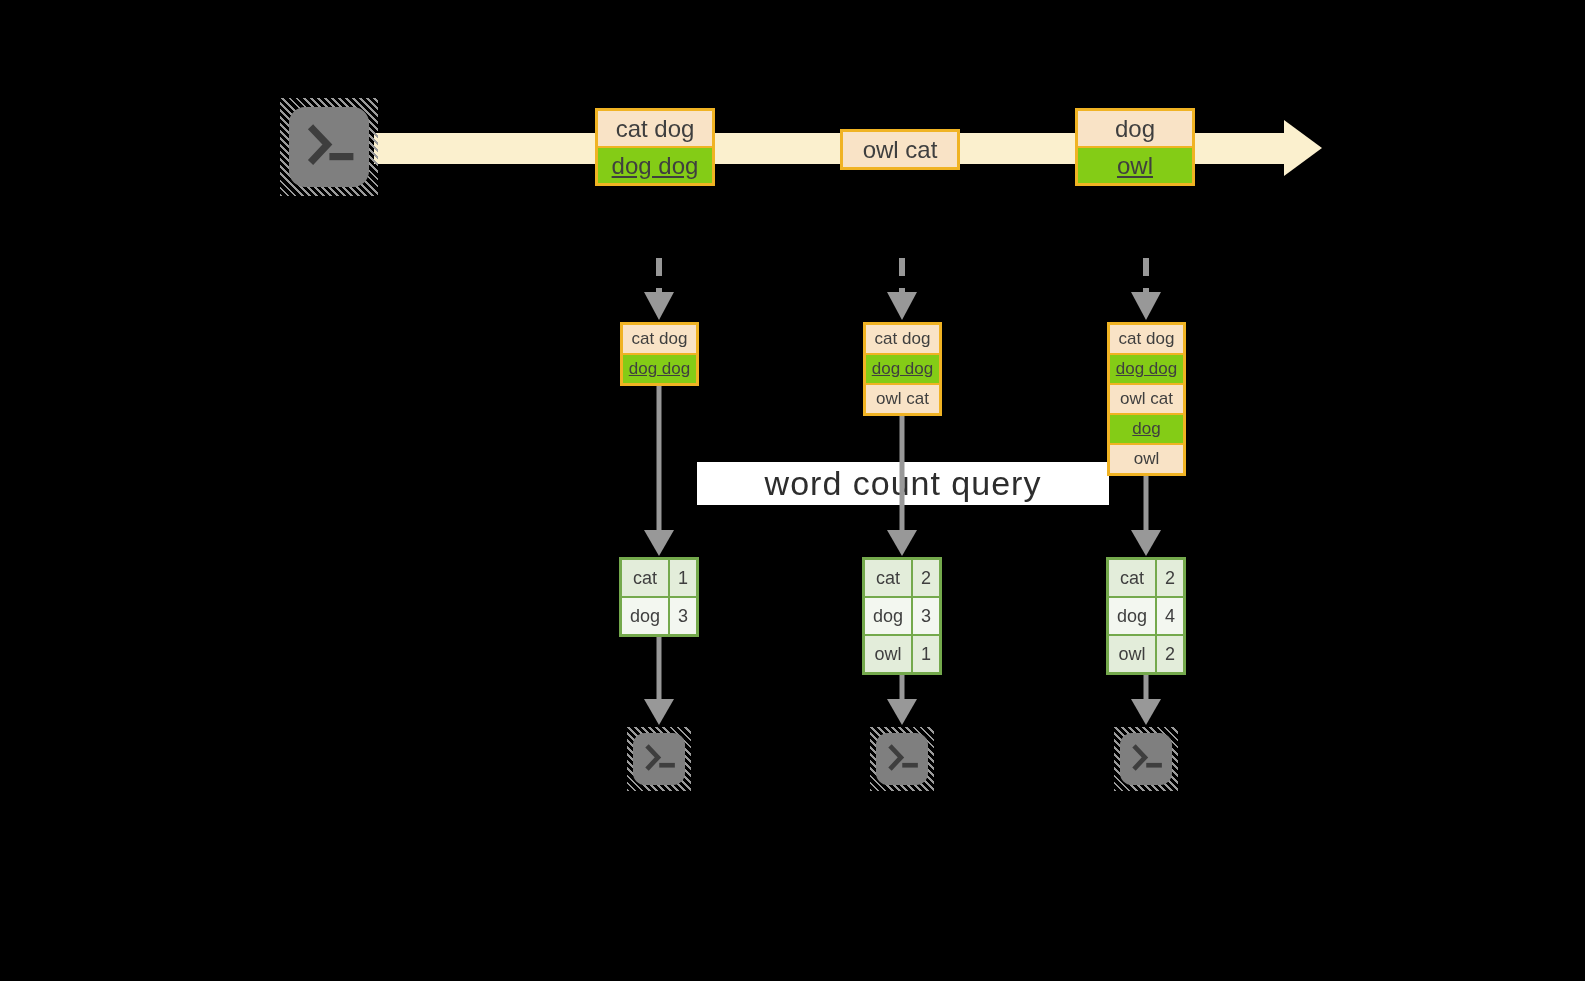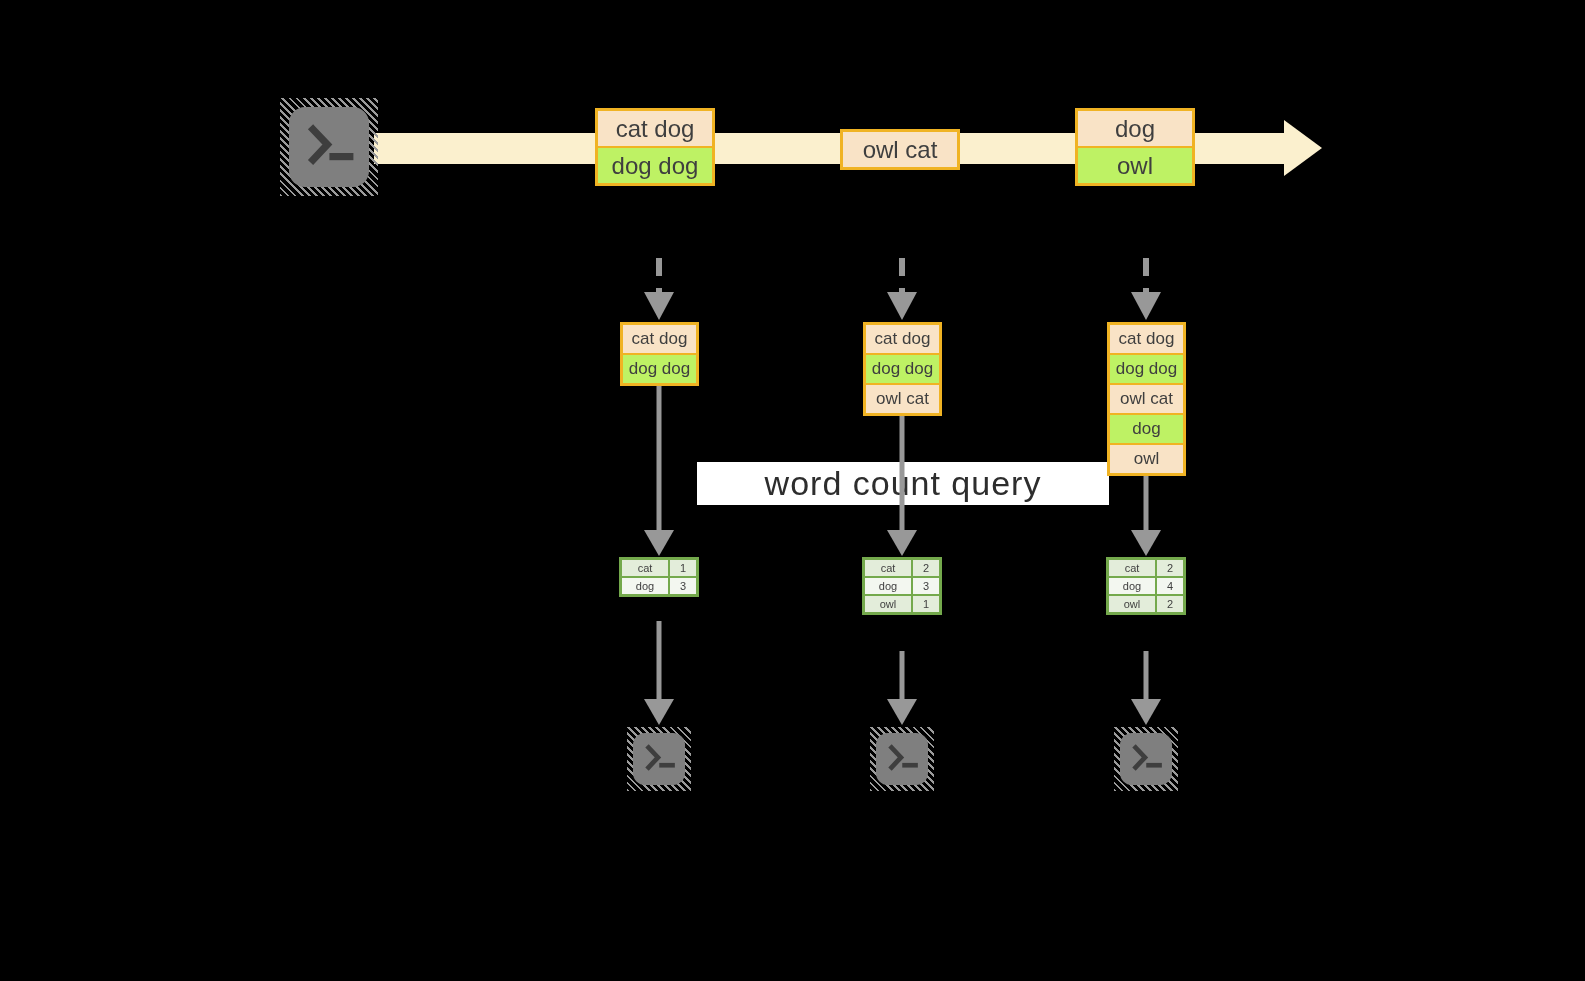--- a/index.html
+++ b/index.html
@@ -10,39 +10,39 @@
   .band{position:absolute;background:#FBF0CE;z-index:0;}
   .band-head{position:absolute;width:0;height:0;border-top:28px solid transparent;
              border-bottom:28px solid transparent;border-left:38px solid #FBF0CE;z-index:0;}
 
   
   .msg-group{position:absolute;box-sizing:border-box;width:120px;border:3px solid #F0B323;
              background:#F0B323;display:flex;flex-direction:column;gap:2px;z-index:4;}
   .stack{position:absolute;box-sizing:border-box;width:79px;border:3px solid #F0B323;
          background:#F0B323;display:flex;flex-direction:column;gap:2px;z-index:4;}
   .cell{display:flex;align-items:center;justify-content:center;white-space:nowrap;}
-  .peach{background:#F9E3C6;} .cream{background:#bef264;}
+  .peach{background:#F9E3C6;} .cream{background:#84cc16;text-decoration:underline;}
   .big{height:35px;font-size:24px;}
   .small{height:28px;font-size:17px;}
 
   
   .label-box{position:absolute;background:#ffffff;display:flex;align-items:center;
              justify-content:center;font-size:34px;color:#2d2d2d;z-index:1;letter-spacing:1px;}
 
   
   svg.arr{position:absolute;z-index:2;overflow:visible;}
   .dash-line{stroke:#989898;stroke-width:6;stroke-dasharray:18 12;}
   .solid-line{stroke:#989898;stroke-width:5;}
   .head{fill:#989898;}
 
   
   .wc-table{position:absolute;box-sizing:border-box;width:80px;border:3px solid #74A94C;
             background:#74A94C;display:flex;flex-direction:column;gap:2px;z-index:4;}
   .trow{display:flex;gap:2px;}
-  .tcell{height:16px;display:flex;align-items:center;justify-content:center;font-size:11px;}
+  .tcell{height:36px;display:flex;align-items:center;justify-content:center;font-size:18px;}
   .tword{flex:1;} .tnum{width:26px;}
   .ga{background:#E3EDDA;} .gb{background:#F3F7F0;}
 
   
   .terminal{position:absolute;z-index:4;
             background:repeating-linear-gradient(45deg,#9b9b9b 0 2px,transparent 2px 5px);}
   .term-body{position:absolute;background:#7f7f7f;}
   .term-glyph{position:absolute;left:0;top:0;width:100%;height:100%;}
   .term-glyph polyline,.term-glyph line{stroke:#3e3e3e;fill:none;stroke-width:9;stroke-linecap:square;}
 </style>

